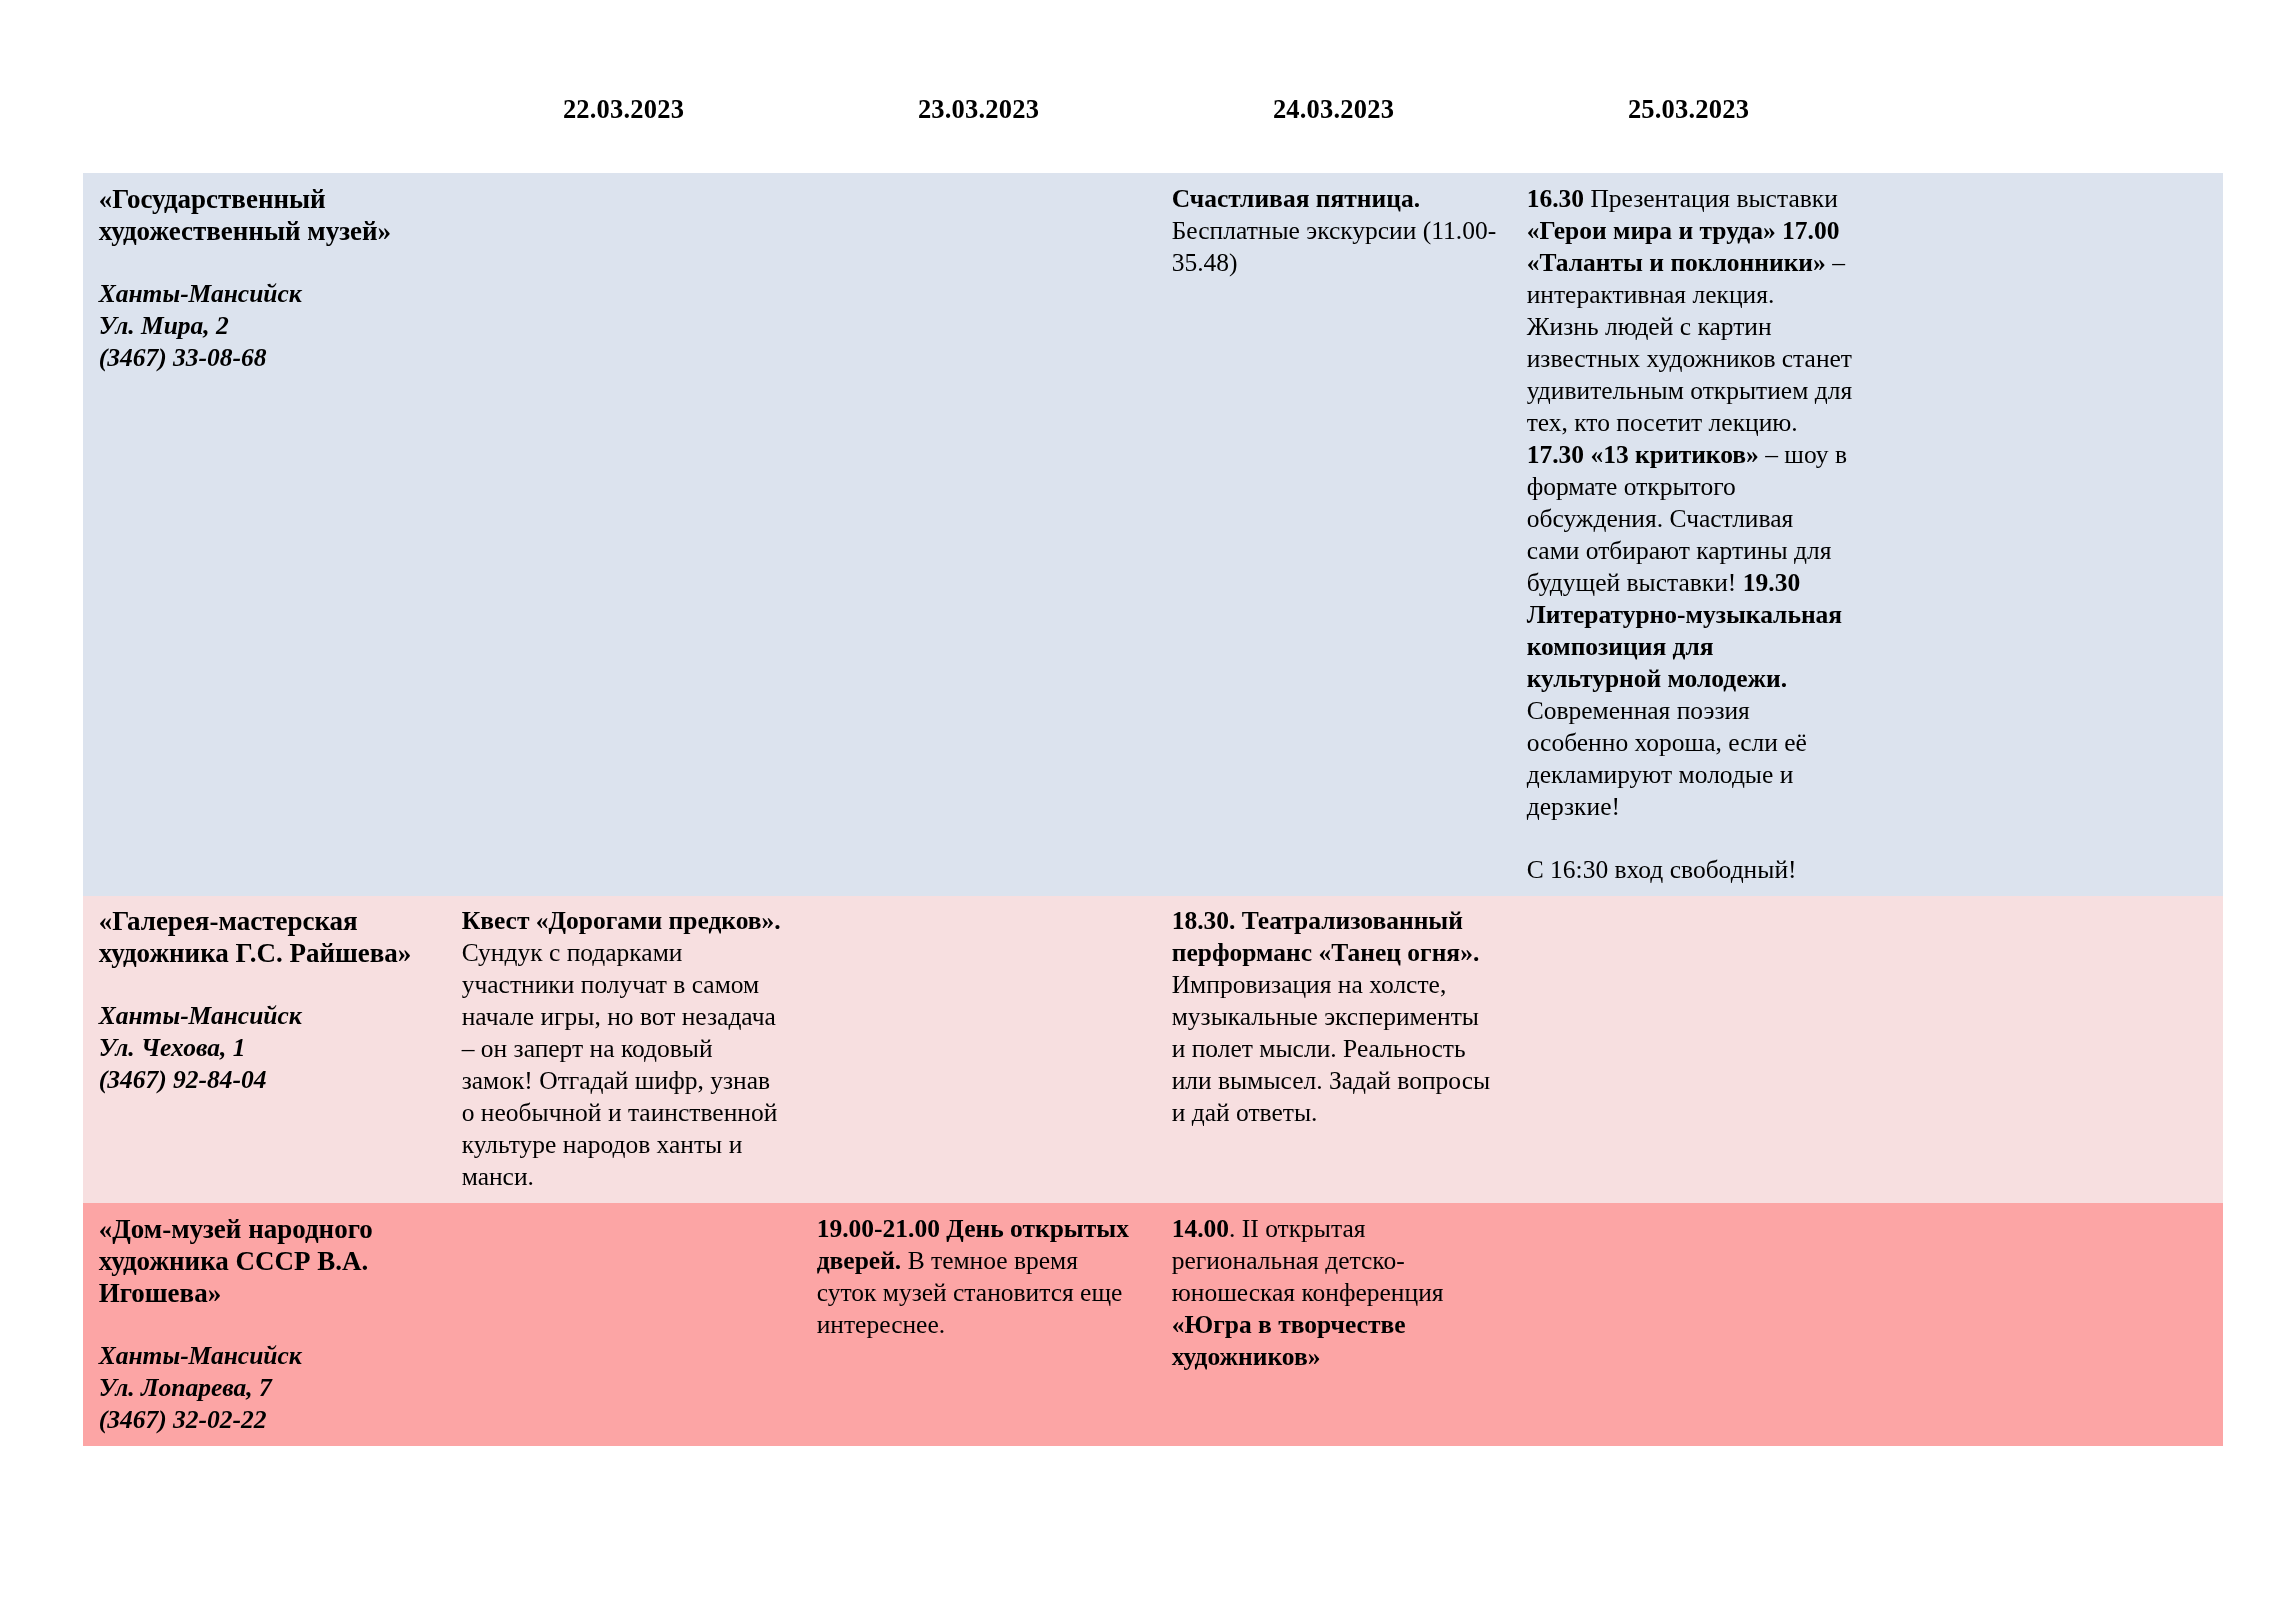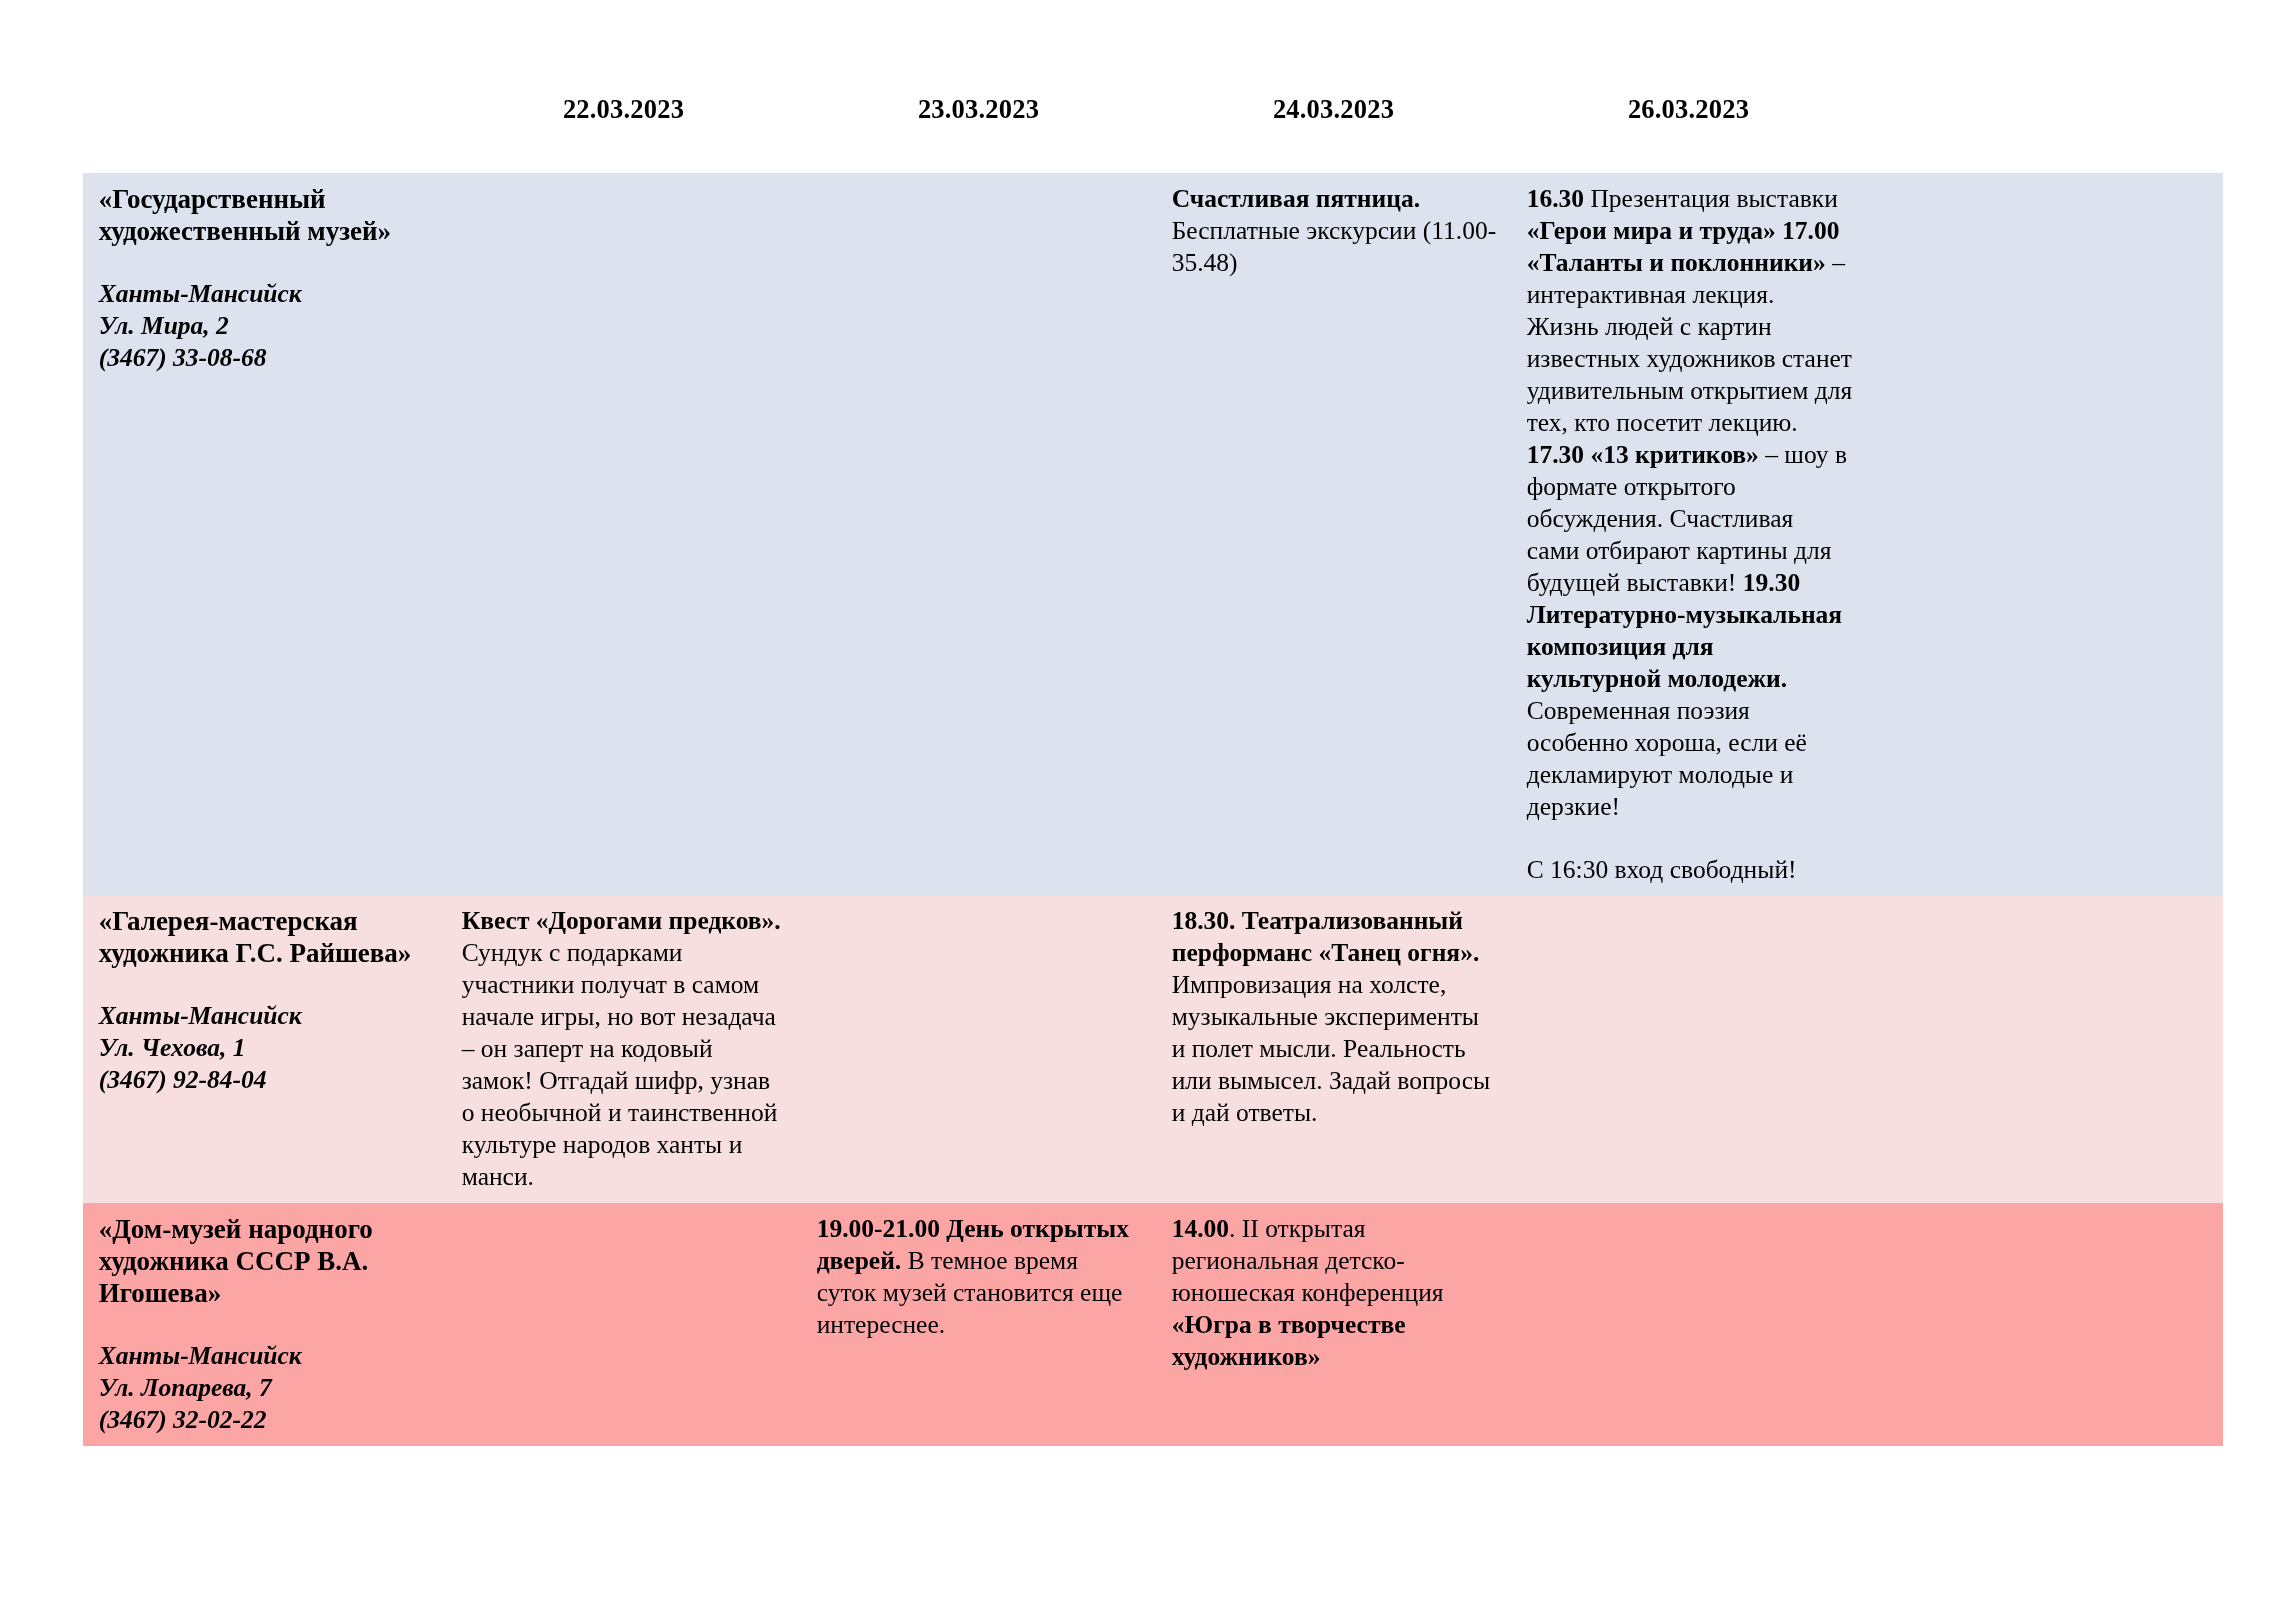--- a/index.html
+++ b/index.html
@@ -89,21 +89,21 @@
 </head>
 <body>
 
 <div class="page">
 
   <div class="date-header">
     <div class="spacer-col"></div>
     <div class="date-cell">22.03.2023</div>
     <div class="date-cell">23.03.2023</div>
     <div class="date-cell">24.03.2023</div>
-    <div class="date-cell">26.03.2023</div>
+    <div class="date-cell">25.03.2023</div>
   </div>
 
   <table class="schedule-table">
     <colgroup>
       <col class="c-venue">
         <col class="c-day">
         <col class="c-day">
         <col class="c-day">
         <col class="c-day">
         <col class="c-day5">

